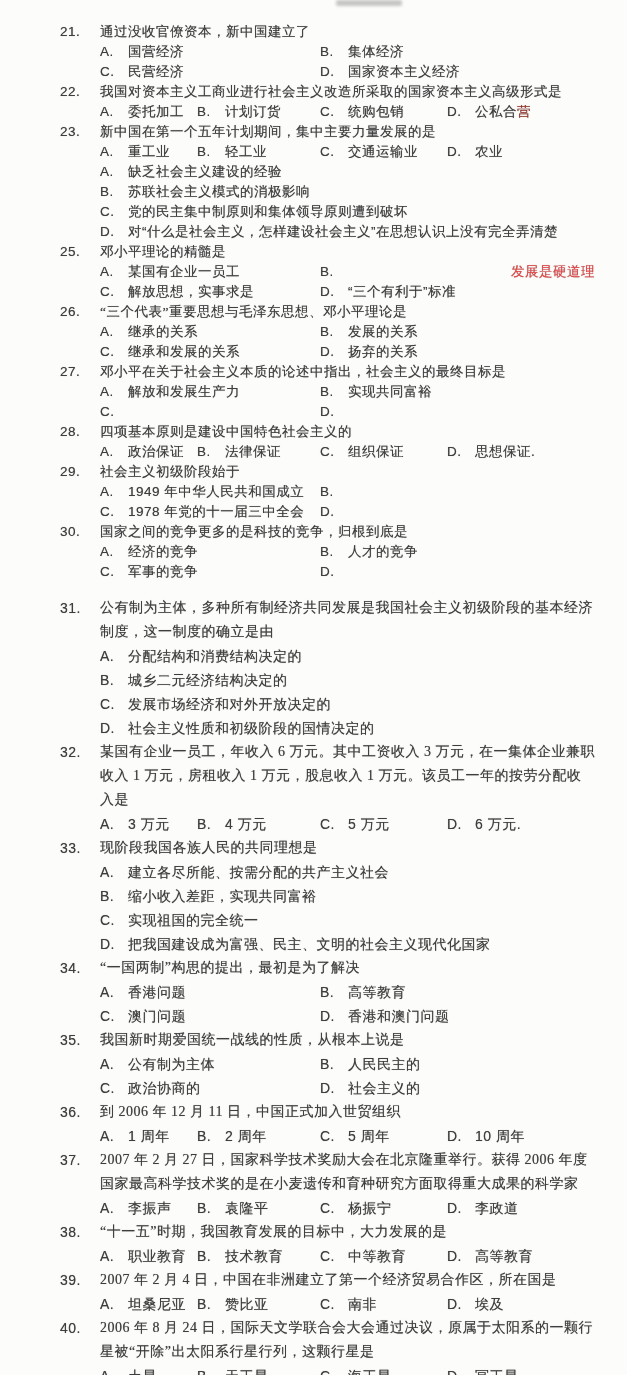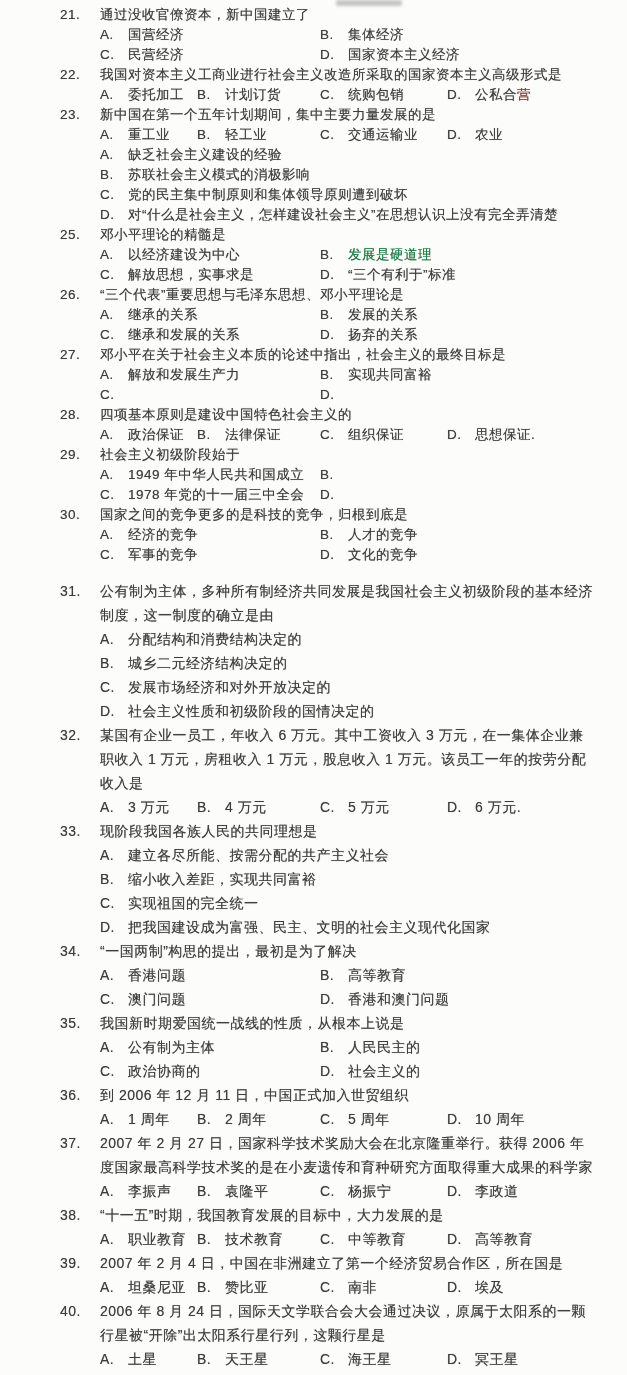--- a/index.html
+++ b/index.html
@@ -5,33 +5,33 @@
   html,body{margin:0;padding:0;}
   body{
     width:627px;height:1375px;overflow:hidden;
     background:#fcfcfb;
     font-family:"Liberation Sans","DejaVu Sans",sans-serif;
     color:#3e3e3e;
     text-shadow:0 0 .7px rgba(80,80,80,.7);
   }
   .page{
     position:relative;width:100%;height:100%;
-    padding:5px 32px 0 60px;box-sizing:border-box;
+    padding:22px 32px 0 60px;box-sizing:border-box;
   }
   .top-smudge{
     position:absolute;top:0;left:336px;width:66px;height:6px;
     background:#8f8f8f;opacity:.5;filter:blur(1.8px);border-radius:2px;
   }
   .section{display:block;}
   #part1{font-size:13.5px;line-height:20px;letter-spacing:.5px;}
   #part2{margin-top:14px;font-size:14px;line-height:24px;letter-spacing:.5px;}
   .q{display:block;}
   .q-line{display:flex;}
   .q-num{flex:0 0 40px;}
-  .q-text{flex:1;}
+  .q-text{flex:1;font-family:Liberation Serif, serif;}
   .opts{margin-left:40px;}
   .opts.row4{display:grid;grid-template-columns:97px 123px 127px 1fr;}
   .opts.col2{display:grid;grid-template-columns:220px 1fr;}
   .opts.stack{display:block;}
   .opt{display:flex;white-space:nowrap;}
   .opts.stack .opt{white-space:normal;}
   .opt-label{flex:0 0 28px;}
   .opt-text{flex:1;}
 </style>
 </head>
@@ -133,25 +133,25 @@
         </div>
       </div>
       <div class="q">
         <div class="q-line">
           <span class="q-num">25.</span>
           <span class="q-text">邓小平理论的精髓是</span>
         </div>
         <div class="opts col2">
           <div class="opt">
             <span class="opt-label">A.</span>
-            <span class="opt-text">以经济建设为中心</span>
-          </div>
-          <div class="opt">
-            <span class="opt-label">B.</span>
-            <span class="opt-text" style="color: #15803d;">发展是硬道理</span>
+            <span class="opt-text">某国有企业一员工</span>
+          </div>
+          <div class="opt">
+            <span class="opt-label">B.</span>
+            <span class="opt-text" style="color: #ef4444; text-align: right;">发展是硬道理</span>
           </div>
           <div class="opt">
             <span class="opt-label">C.</span>
             <span class="opt-text">解放思想，实事求是</span>
           </div>
           <div class="opt">
             <span class="opt-label">D.</span>
             <span class="opt-text">“三个有利于”标准</span>
           </div>
         </div>
@@ -261,21 +261,20 @@
           <div class="opt">
             <span class="opt-label">B.</span>
             <span class="opt-text">人才的竞争</span>
           </div>
           <div class="opt">
             <span class="opt-label">C.</span>
             <span class="opt-text">军事的竞争</span>
           </div>
           <div class="opt">
             <span class="opt-label">D.</span>
-            <span class="opt-text">文化的竞争</span>
           </div>
         </div>
       </div>
     </div>
   <div class="section" id="part2">
       <div class="q">
         <div class="q-line">
           <span class="q-num">31.</span>
           <span class="q-text">公有制为主体，多种所有制经济共同发展是我国社会主义初级阶段的基本经济制度，这一制度的确立是由</span>
         </div>

